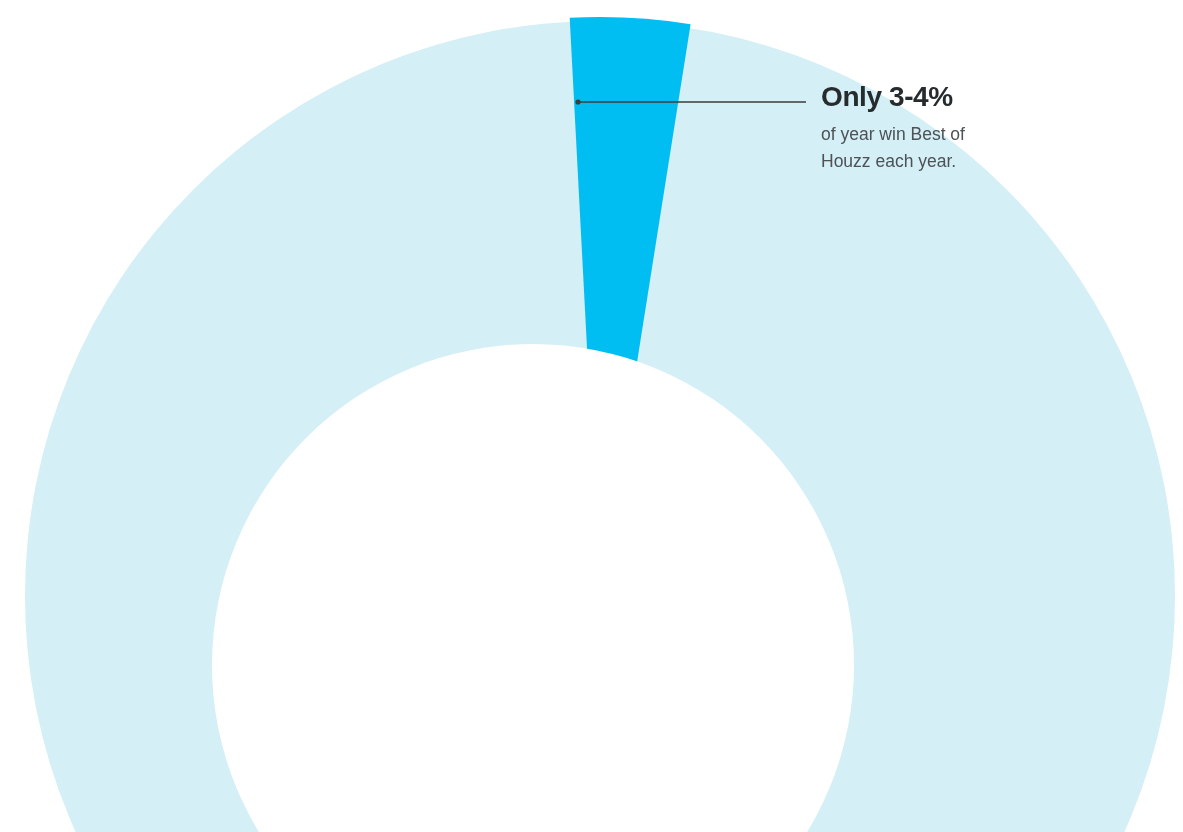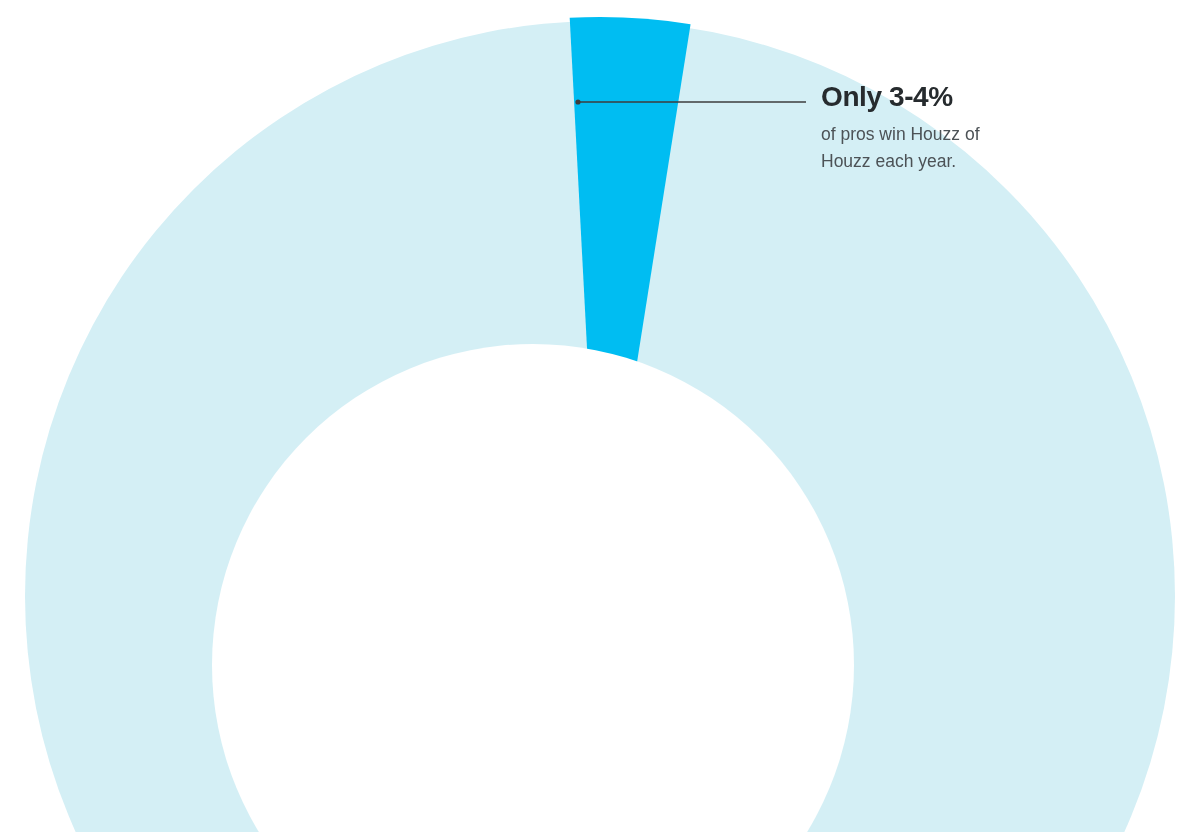--- a/index.html
+++ b/index.html
@@ -77,16 +77,16 @@
     </g>
 
     <g>
       <circle cx="578" cy="102" r="2.6" fill="#3d3d3d"></circle>
       <line x1="578" y1="102" x2="806" y2="102" stroke="#3d3d3d" stroke-width="1.3"></line>
     </g>
   </svg>
 
   <div class="callout">
     <div class="callout-headline" style="color: rgb(38, 43, 46);">Only 3-4%</div>
-    <div class="callout-body" style="color: rgb(76, 82, 86);">of pros win Houzz of Houzz each year.</div>
+    <div class="callout-body" style="color: rgb(76, 82, 86);">of year win Best of Houzz each year.</div>
   </div>
 
 </div>
 
 </body></html>

